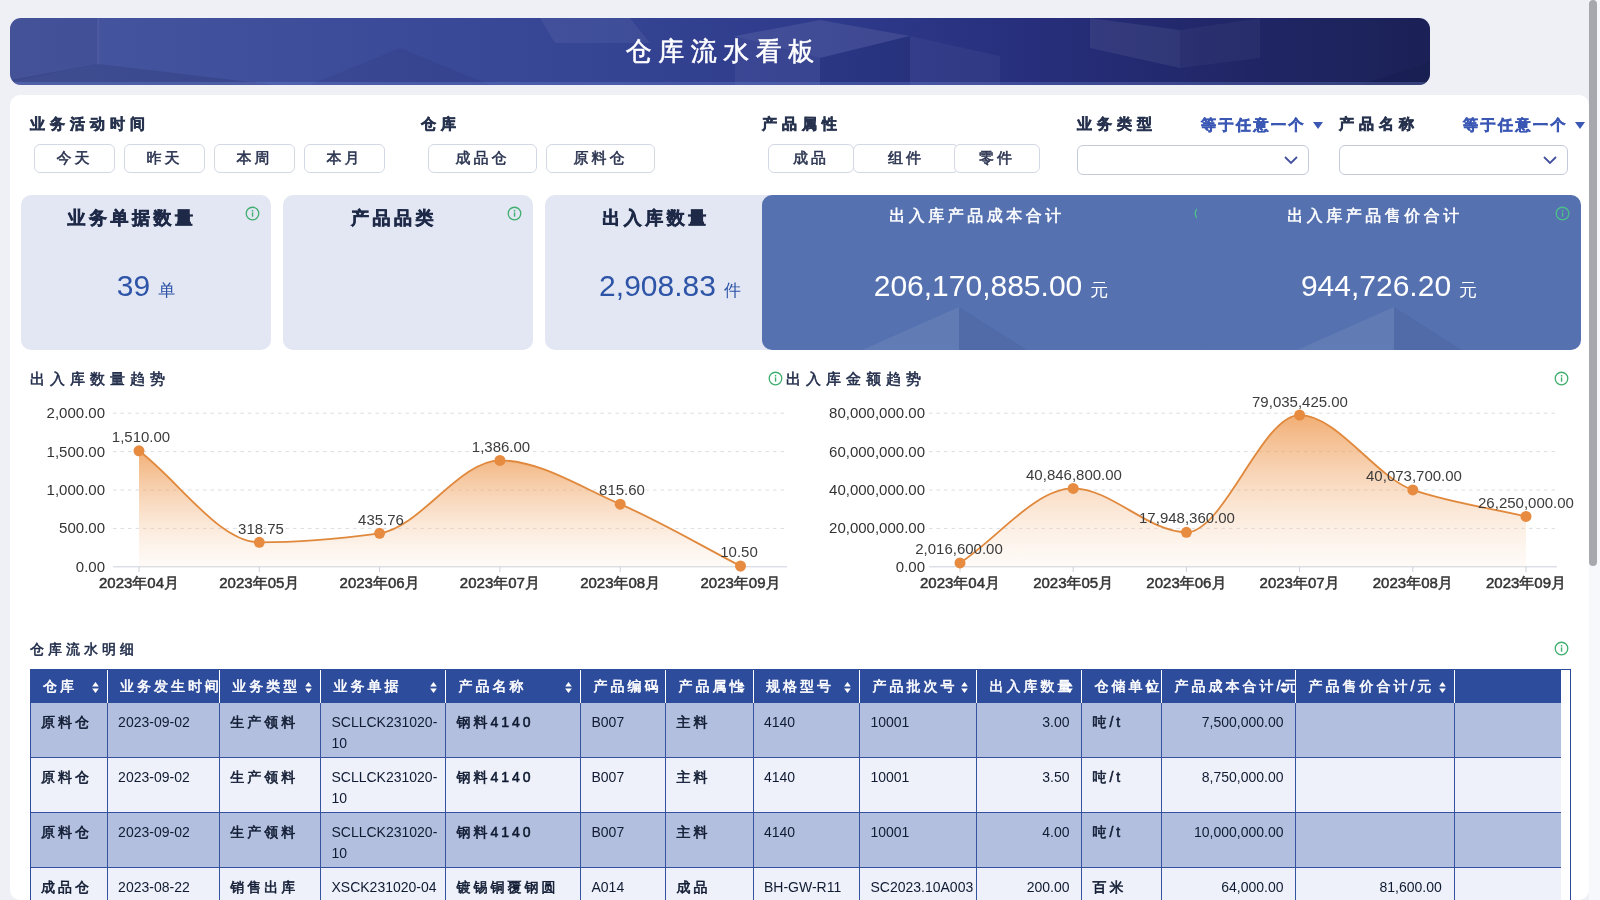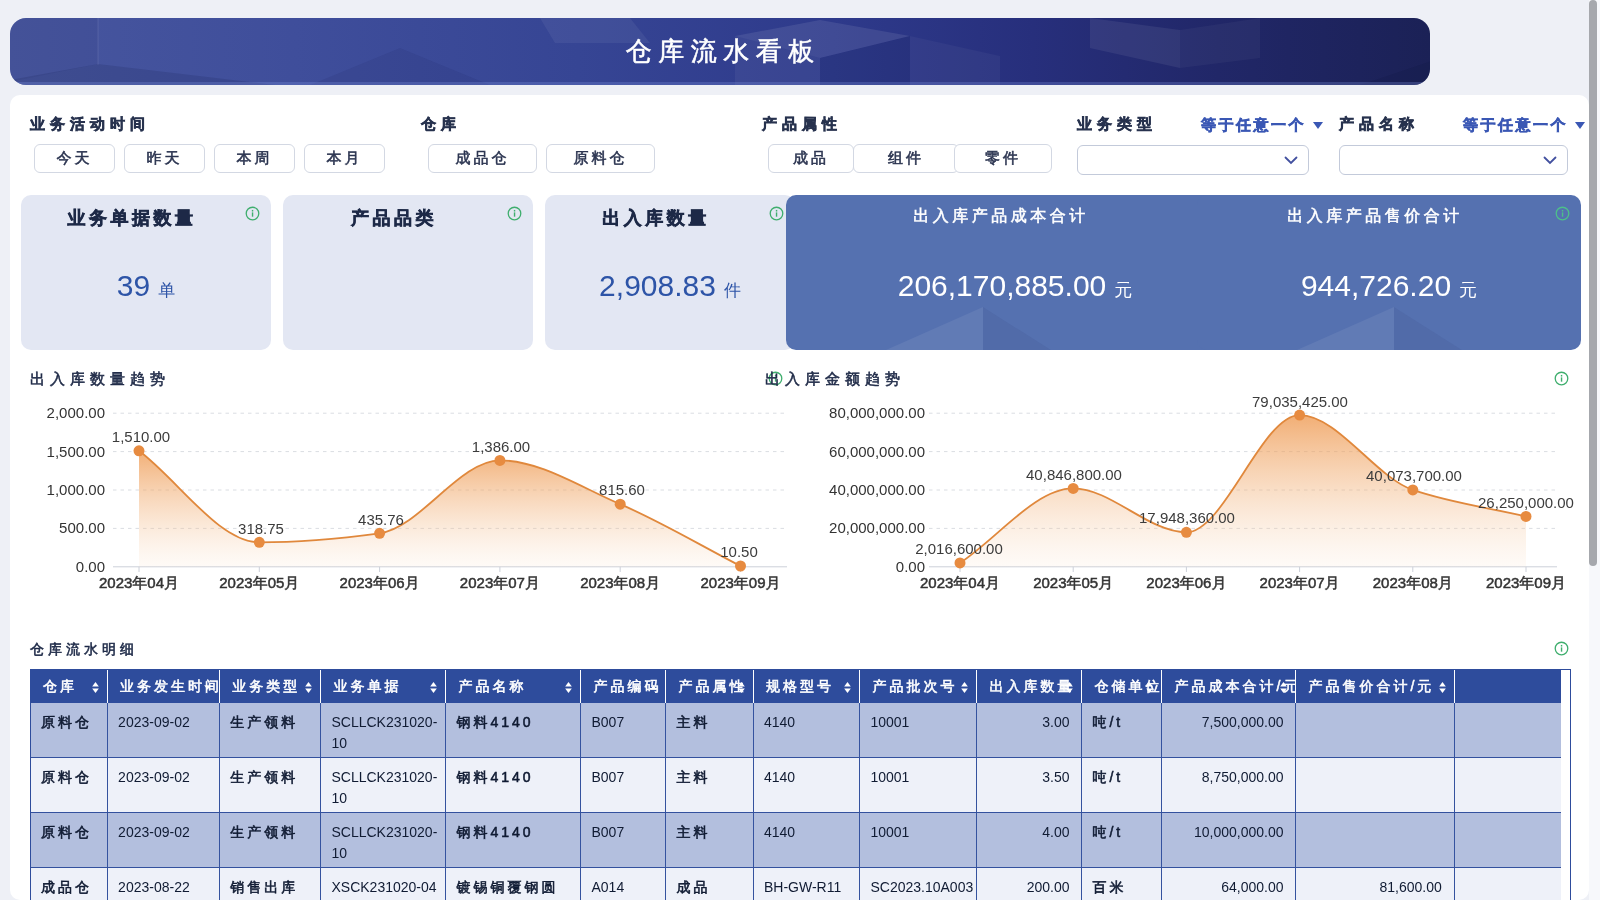--- a/index.html
+++ b/index.html
@@ -7,21 +7,21 @@
 body{position:relative;background:#eef0f6;font-family:"Liberation Sans",sans-serif;-webkit-font-smoothing:antialiased}
 .abs{position:absolute}
 .cjk,#btitle,.flabel,.fbtn,.ctitle,.blue,.chtitle,#tbllabel,th{-webkit-text-stroke:0.55px currentColor}
 .flabel,.chtitle{letter-spacing:5px}
 .ctitle{letter-spacing:3.5px}
 #tbllabel{letter-spacing:4px}
 th{letter-spacing:3px}
 .cjk{letter-spacing:3px}
 .fbtn{letter-spacing:3px}
 
-#banner{left:10px;top:18px;width:1420px;height:67px;border-radius:16px;overflow:hidden;
+#banner{left:10px;top:18px;width:1420px;height:67px;border-radius:11px;overflow:hidden;
 background:linear-gradient(90deg,#47569e 0%,#3f4e9b 20%,#364594 40%,#2e3a8b 58%,#272f7c 72%,#212768 85%,#1b2156 100%)}
 #banner svg{position:absolute;left:0;top:0}
 #btitle{left:0;top:0;width:100%;height:67px;line-height:67px;text-align:center;color:#fff;font-size:26px;font-weight:500;letter-spacing:6.5px;text-indent:6.5px}
 
 #panel{left:10px;top:95px;width:1579px;height:805px;background:#fff;border-radius:10px}
 
 .flabel{top:115px;height:18px;font-size:15px;font-weight:700;color:#27324e;white-space:nowrap}
 .fbtn{top:144px;height:29px;border:1px solid #d3d8e3;border-radius:6px;background:#fff;color:#2b3450;
 font-size:15px;display:flex;align-items:center;justify-content:center;white-space:nowrap}
 .blue{color:#3a57b4;font-size:15px;font-weight:700;top:116px;white-space:nowrap;letter-spacing:2.5px}
@@ -82,21 +82,21 @@
 <div class="abs fbtn" style="left:34px;width:81px">今天</div>
 <div class="abs fbtn" style="left:124px;width:81px">昨天</div>
 <div class="abs fbtn" style="left:214px;width:81px">本周</div>
 <div class="abs fbtn" style="left:304px;width:81px">本月</div>
 <div class="abs flabel" style="left:421px">仓库</div>
 <div class="abs fbtn" style="left:428px;width:109px">成品仓</div>
 <div class="abs fbtn" style="left:546px;width:109px">原料仓</div>
 <div class="abs flabel" style="left:762px">产品属性</div>
 <div class="abs fbtn" style="left:768px;width:86px">成品</div>
 <div class="abs fbtn" style="left:853px;width:106px">组件</div>
-<div class="abs fbtn" style="left:954px;width:98px">零件</div>
+<div class="abs fbtn" style="left:954px;width:86px">零件</div>
 <div class="abs flabel" style="left:1077px">业务类型</div>
 <div class="abs blue" style="left:1201px">等于任意一个<span class="caret"></span></div>
 <div class="abs fsel" style="left:1077px;width:232px">
     <svg width="14" height="9">
       <path d="M1.5,1.5 L7,7 L12.5,1.5" stroke="#42509f" stroke-width="1.8" fill="none" stroke-linecap="round"></path>
     </svg>
   </div>
 <div class="abs flabel" style="left:1339px">产品名称</div>
 <div class="abs blue" style="left:1463px">等于任意一个<span class="caret"></span></div>
 <div class="abs fsel" style="left:1339px;width:229px">
@@ -124,21 +124,21 @@
 </div>
 <div class="abs card lightc" style="left:545px;width:250px">
   <div class="ctitle">出入库数量</div>
   <div class="cval"><span class="cnum" style="font-size:30px">2,908.83</span><span class="cunit">件</span></div>
   <svg class="info" style="right:11px;top:11px" viewBox="0 0 16 16">
       <circle cx="8" cy="8" r="6.7" fill="none" stroke="#3fae6e" stroke-width="1.4"></circle>
       <rect x="7.3" y="6.8" width="1.5" height="4.6" fill="#3fae6e"></rect>
       <rect x="7.3" y="4.2" width="1.5" height="1.7" fill="#3fae6e"></rect>
     </svg>
 </div>
-<div class="abs card darkc" style="left:786px;width:458px">
+<div class="abs card darkc" style="left:762px;width:458px">
   <div class="ctitle">出入库产品成本合计</div>
   <div class="cval" style="color:#fff"><span class="cnum" style="font-size:30px">206,170,885.00</span><span class="cunit" style="font-size:18px">元</span></div>
   <svg style="position:absolute;left:0;bottom:0" width="379" height="60" viewBox="0 0 379 60">
       <polygon points="197,17 100,60 197,60" fill="rgba(255,255,255,0.07)"></polygon>
       <polygon points="197,17 197,60 265,60" fill="rgba(10,20,60,0.06)"></polygon>
     </svg>
   <svg class="info" style="right:11px;top:11px" viewBox="0 0 16 16">
       <circle cx="8" cy="8" r="6.7" fill="none" stroke="#4dc08a" stroke-width="1.4"></circle>
       <rect x="7.3" y="6.8" width="1.5" height="4.6" fill="#4dc08a"></rect>
       <rect x="7.3" y="4.2" width="1.5" height="1.7" fill="#4dc08a"></rect>
@@ -157,21 +157,21 @@
       <rect x="7.3" y="4.2" width="1.5" height="1.7" fill="#4dc08a"></rect>
     </svg>
 </div>
 
 <div class="abs chtitle" style="left:30px">出入库数量趋势</div>
 <svg class="abs" style="left:768px;top:371px" width="15" height="15" viewBox="0 0 16 16">
     <circle cx="8" cy="8" r="6.7" fill="none" stroke="#3fae6e" stroke-width="1.4"></circle>
     <rect x="7.3" y="6.8" width="1.5" height="4.6" fill="#3fae6e"></rect>
     <rect x="7.3" y="4.2" width="1.5" height="1.7" fill="#3fae6e"></rect>
   </svg>
-<div class="abs chtitle" style="left:765px">出入库金额趋势</div>
+<div class="abs chtitle" style="left:786px">出入库金额趋势</div>
 <svg class="abs" style="left:1554px;top:371px" width="15" height="15" viewBox="0 0 16 16">
     <circle cx="8" cy="8" r="6.7" fill="none" stroke="#3fae6e" stroke-width="1.4"></circle>
     <rect x="7.3" y="6.8" width="1.5" height="4.6" fill="#3fae6e"></rect>
     <rect x="7.3" y="4.2" width="1.5" height="1.7" fill="#3fae6e"></rect>
   </svg>
 
 <svg id="chart1" class="abs" style="left:0;top:360px" width="800" height="245" viewBox="0 0 800 245">
 <defs>
 <linearGradient id="ag1" x1="0" y1="90" x2="0" y2="207" gradientUnits="userSpaceOnUse">
 <stop offset="0" stop-color="#ed9346" stop-opacity="0.75"></stop>

